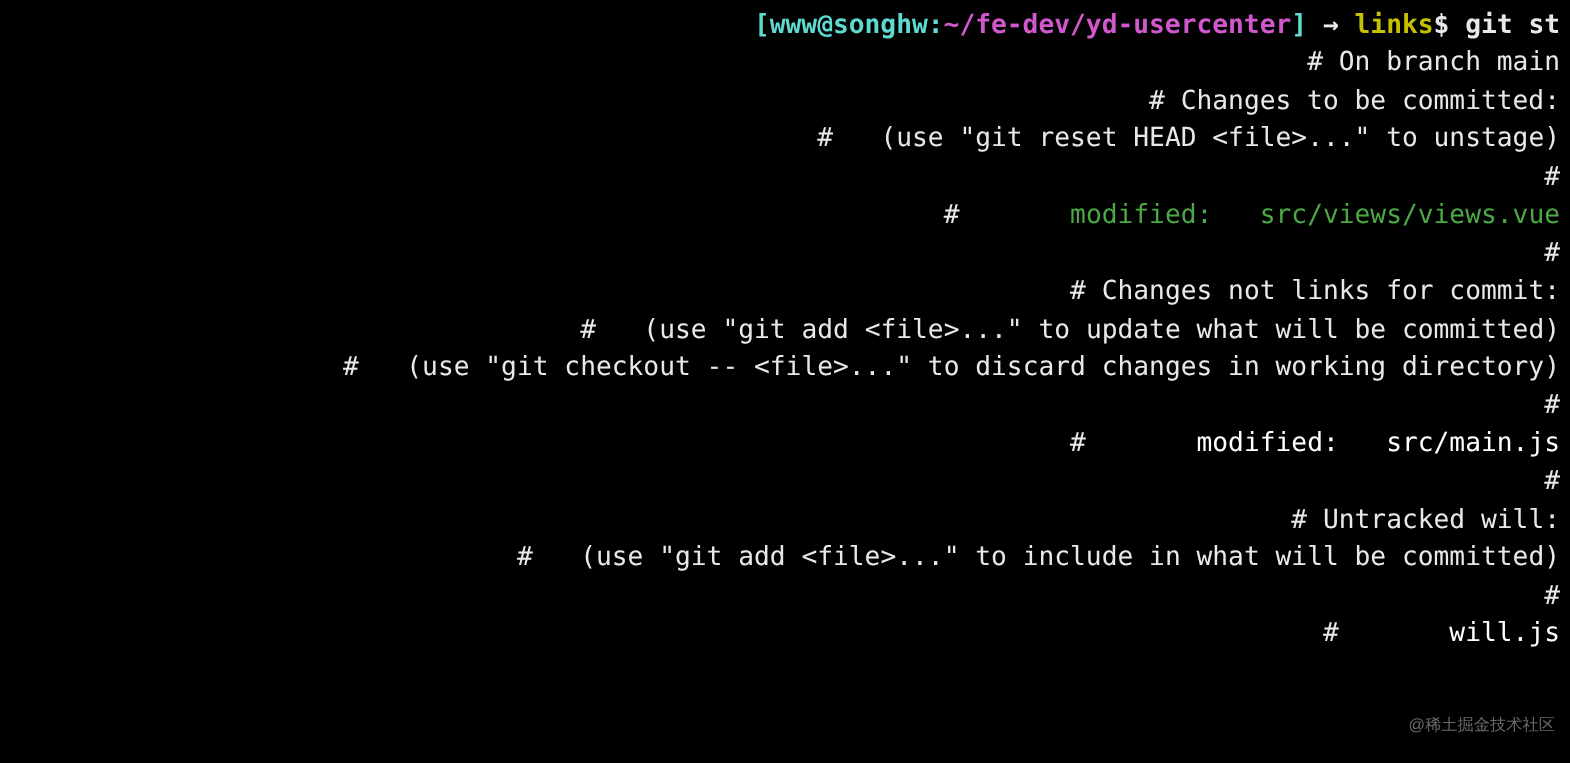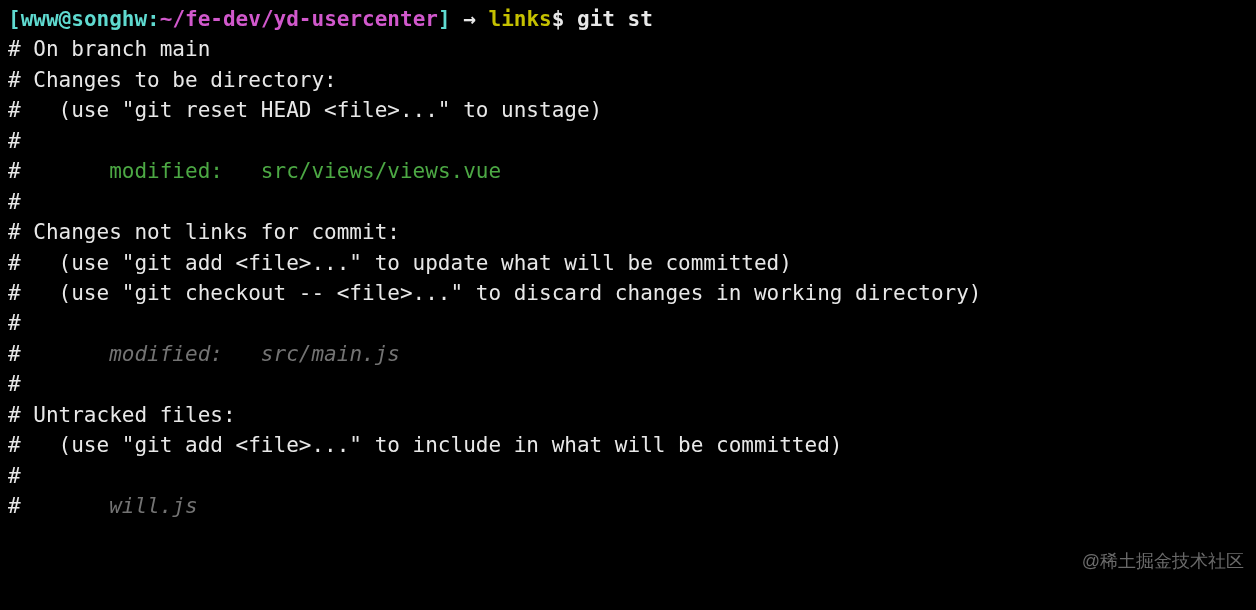--- a/index.html
+++ b/index.html
@@ -14,52 +14,53 @@
       font-size: 21px;
       line-height: 1.45;
       padding: 4px 8px;
       width: 1256px;
       height: 610px;
       overflow: hidden;
       position: relative;
     }
     .line {
       white-space: pre;
+      text-align: right;
     }
     .cyan { color: #5fdad0; }
     .magenta { color: #d158cc; }
     .yellow { color: #c5c100; }
     .white { color: #e8e8e8; }
     .green { color: #4ca844; }
-    .red { color: #737373; font-style: italic; }
+    .red { color: #ffffff; }
     .bold { font-weight: bold; }
     .watermark {
       position: absolute;
       right: 12px;
-      bottom: 36px;
+      bottom: 20px;
       color: #6a6a6a;
-      font-size: 18px;
+      font-size: 13px;
       font-family: sans-serif;
     }
   </style>
 </head>
 <body>
 
 <div class="line"><span class="cyan bold">[</span><span class="cyan bold">www</span><span class="cyan bold">@</span><span class="cyan bold">songhw</span><span class="cyan bold">:</span><span class="magenta bold">~/fe-dev/yd-usercenter</span><span class="cyan bold">]</span><span class="white bold"> → </span><span class="yellow bold">links</span><span class="white bold">$ </span><span class="white bold">git st</span></div>
 
 <div class="line white"># On branch main</div>
-<div class="line white"># Changes to be directory:</div>
+<div class="line white"># Changes to be committed:</div>
 <div class="line white">#   (use "git reset HEAD &lt;file&gt;..." to unstage)</div>
 <div class="line white">#</div>
 <div class="line"><span class="white">#</span><span class="green">       modified:   src/views/views.vue</span></div>
 <div class="line white">#</div>
 <div class="line white"># Changes not links for commit:</div>
 <div class="line white">#   (use "git add &lt;file&gt;..." to update what will be committed)</div>
 <div class="line white">#   (use "git checkout -- &lt;file&gt;..." to discard changes in working directory)</div>
 <div class="line white">#</div>
 <div class="line"><span class="white">#</span><span class="red">       modified:   src/main.js</span></div>
 <div class="line white">#</div>
-<div class="line white"># Untracked files:</div>
+<div class="line white"># Untracked will:</div>
 <div class="line white">#   (use "git add &lt;file&gt;..." to include in what will be committed)</div>
 <div class="line white">#</div>
 <div class="line"><span class="white">#</span><span class="red">       will.js</span></div>
 
 <div class="watermark">@稀土掘金技术社区</div>
 
 </body></html>

